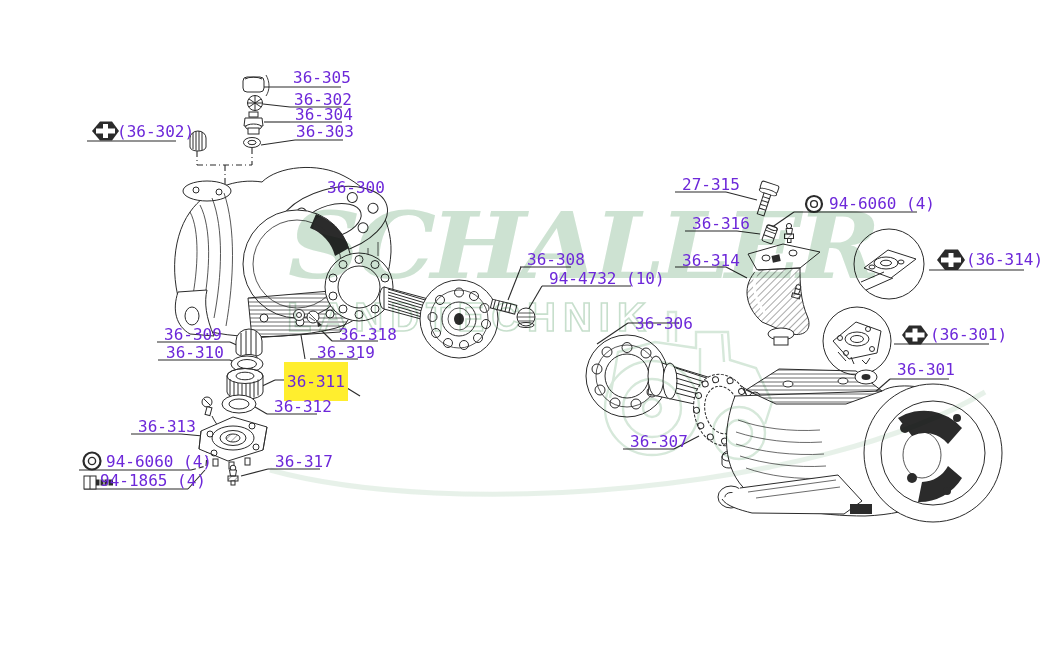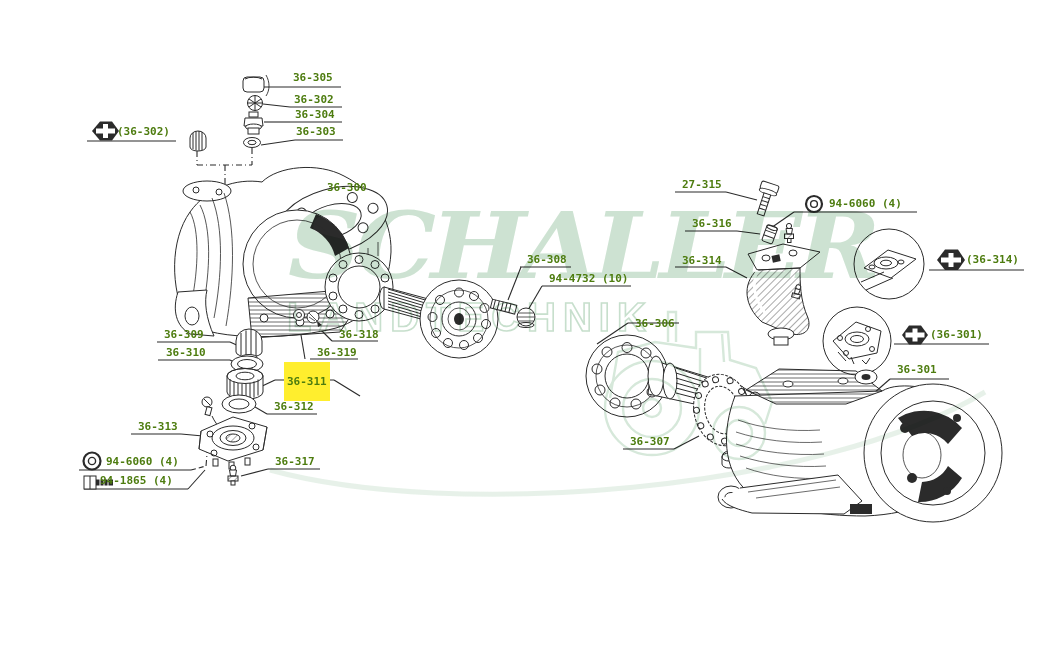--- a/index.html
+++ b/index.html
@@ -1,21 +1,21 @@
 <!DOCTYPE html>
 <html><head>
 <meta charset="utf-8">
 <style>
   html,body{margin:0;padding:0;background:#ffffff;}
   .stage{position:relative;width:1060px;height:661px;background:#fff;overflow:hidden;
          font-family:"DejaVu Sans Mono","Liberation Mono",monospace;}
   svg{position:absolute;left:0;top:0;}
   .draw{stroke:#2b2b2b;fill:none;stroke-width:1;}
-  .lbl{position:absolute;font-size:11px;line-height:15px;color:#4d7c0f;white-space:nowrap;
-       letter-spacing:0px;font-weight:bold;}
+  .lbl{position:absolute;font-size:16px;line-height:15px;color:#6d28d9;white-space:nowrap;
+       letter-spacing:0px;}
   .hl{background:#ffee2e;padding:12px 3px;}
   
   .wm-layer{position:absolute;left:0;top:0;width:856px;height:661px;
             mix-blend-mode:multiply;pointer-events:none;padding-left:12px;}
   .wm-script{position:absolute;left:288px;top:192px;
              font-family:"DejaVu Serif","Liberation Serif",serif;
              font-style:italic;font-weight:bold;font-size:92px;color:#a9ceb1;opacity:.58;
              letter-spacing:-5px;transform:scaleX(1.10);transform-origin:left top;}
   .wm-outline{position:absolute;left:287px;top:295px;
               font-family:"Liberation Sans","DejaVu Sans",sans-serif;font-weight:bold;

